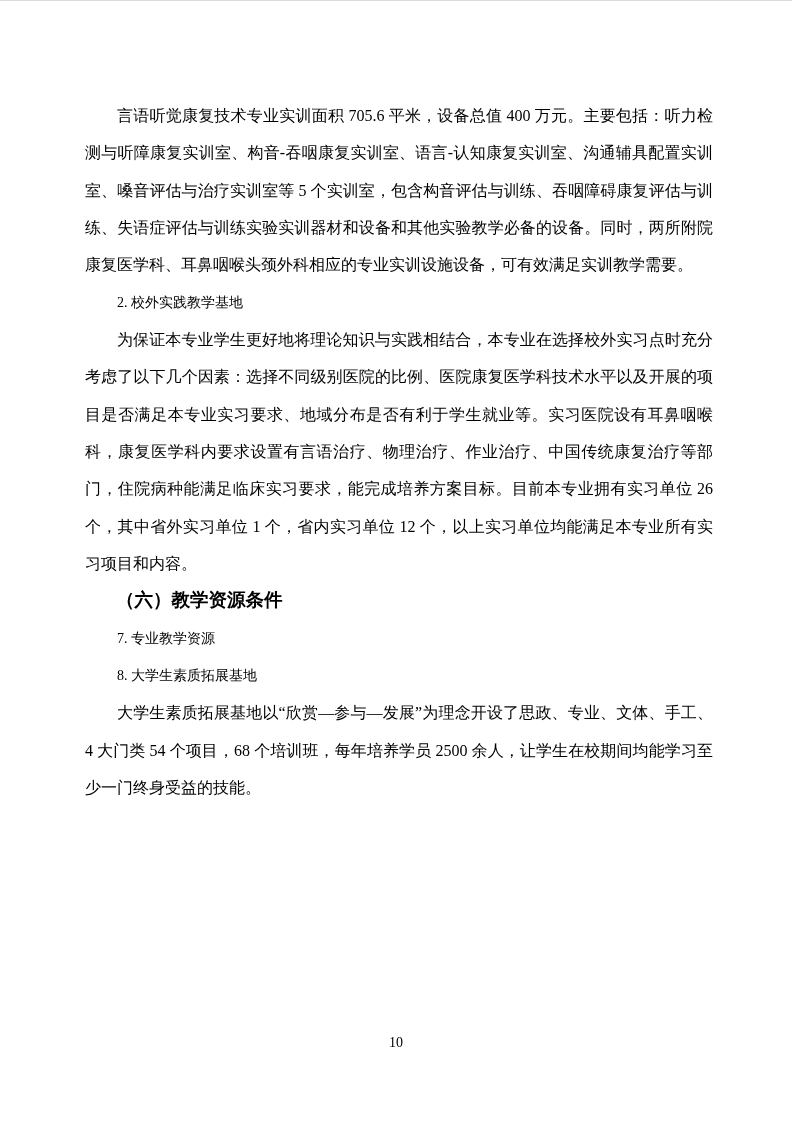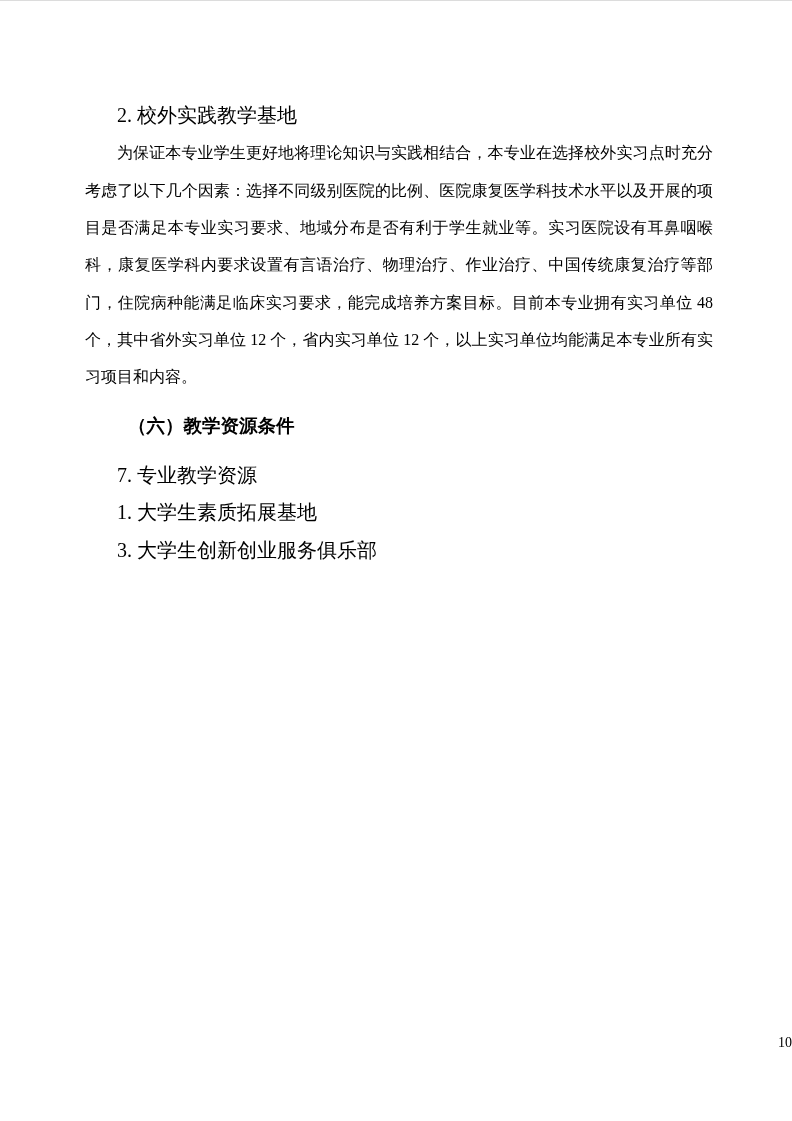--- a/index.html
+++ b/index.html
@@ -27,52 +27,53 @@
   .para {
     margin: 0;
     font-size: 16px;
     line-height: 37.33px;
     text-align: justify;
     text-indent: 32px;
     word-break: break-all;
   }
   .subheading {
     margin: 0;
-    font-size: 20px;
+    font-size: 14px;
     line-height: 37.33px;
     text-indent: 32px;
     font-weight: normal;
   }
   .heading {
-    margin: 12px;
+    margin: 0;
     font-size: 18.5px;
     line-height: 37.33px;
     text-indent: 31px;
     font-weight: bold;
   }
   .footer {
     position: absolute;
     top: 1032px;
     left: 0;
     width: 792px;
-    text-align: right;
+    text-align: center;
   }
   .page-number {
     font-size: 14px;
     line-height: 18px;
     display: inline-block;
   }
 </style>
 </head>
 <body>
 
 <div class="page">
+  <p class="para">言语听觉康复技术专业实训面积 705.6 平米，设备总值 400 万元。主要包括：听力检测与听障康复实训室、构音-吞咽康复实训室、语言-认知康复实训室、沟通辅具配置实训室、嗓音评估与治疗实训室等 5 个实训室，包含构音评估与训练、吞咽障碍康复评估与训练、失语症评估与训练实验实训器材和设备和其他实验教学必备的设备。同时，两所附院康复医学科、耳鼻咽喉头颈外科相应的专业实训设施设备，可有效满足实训教学需要。</p>
   <p class="subheading">2. 校外实践教学基地</p>
-  <p class="para">为保证本专业学生更好地将理论知识与实践相结合，本专业在选择校外实习点时充分考虑了以下几个因素：选择不同级别医院的比例、医院康复医学科技术水平以及开展的项目是否满足本专业实习要求、地域分布是否有利于学生就业等。实习医院设有耳鼻咽喉科，康复医学科内要求设置有言语治疗、物理治疗、作业治疗、中国传统康复治疗等部门，住院病种能满足临床实习要求，能完成培养方案目标。目前本专业拥有实习单位 48 个，其中省外实习单位 12 个，省内实习单位 12 个，以上实习单位均能满足本专业所有实习项目和内容。</p>
+  <p class="para">为保证本专业学生更好地将理论知识与实践相结合，本专业在选择校外实习点时充分考虑了以下几个因素：选择不同级别医院的比例、医院康复医学科技术水平以及开展的项目是否满足本专业实习要求、地域分布是否有利于学生就业等。实习医院设有耳鼻咽喉科，康复医学科内要求设置有言语治疗、物理治疗、作业治疗、中国传统康复治疗等部门，住院病种能满足临床实习要求，能完成培养方案目标。目前本专业拥有实习单位 26 个，其中省外实习单位 1 个，省内实习单位 12 个，以上实习单位均能满足本专业所有实习项目和内容。</p>
   <h2 class="heading">（六）教学资源条件</h2>
   <p class="subheading">7. 专业教学资源</p>
-  <p class="subheading">1. 大学生素质拓展基地</p>
-  <p class="subheading">3. 大学生创新创业服务俱乐部</p>
+  <p class="subheading">8. 大学生素质拓展基地</p>
+  <p class="para">大学生素质拓展基地以“欣赏—参与—发展”为理念开设了思政、专业、文体、手工、4 大门类 54 个项目，68 个培训班，每年培养学员 2500 余人，让学生在校期间均能学习至少一门终身受益的技能。</p>
 
   <div class="footer">
     <span class="page-number">10</span>
   </div>
 </div>
 
 </body></html>

